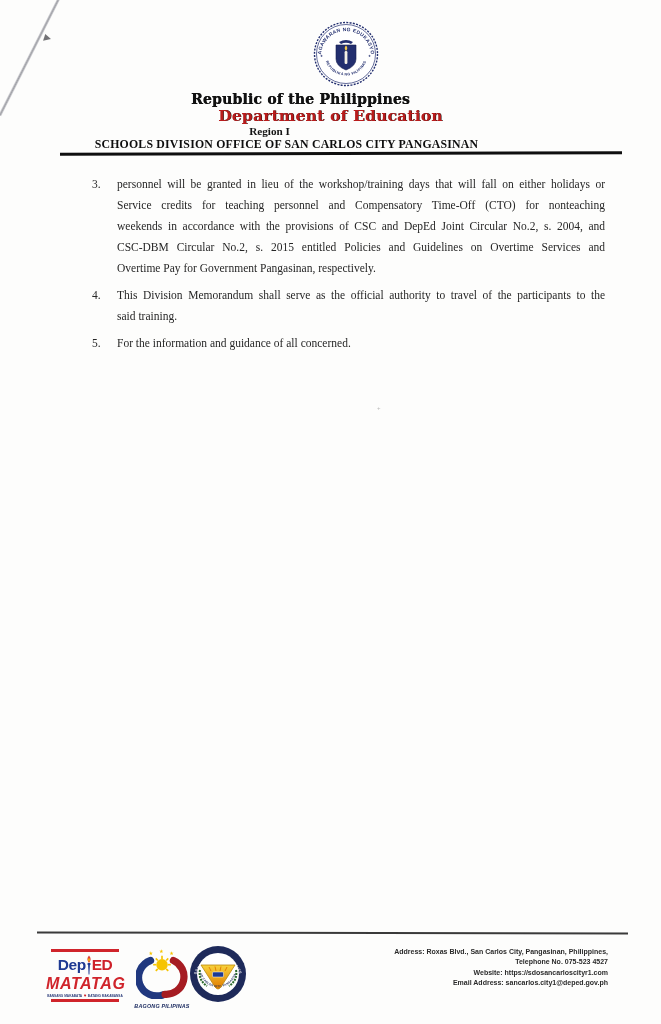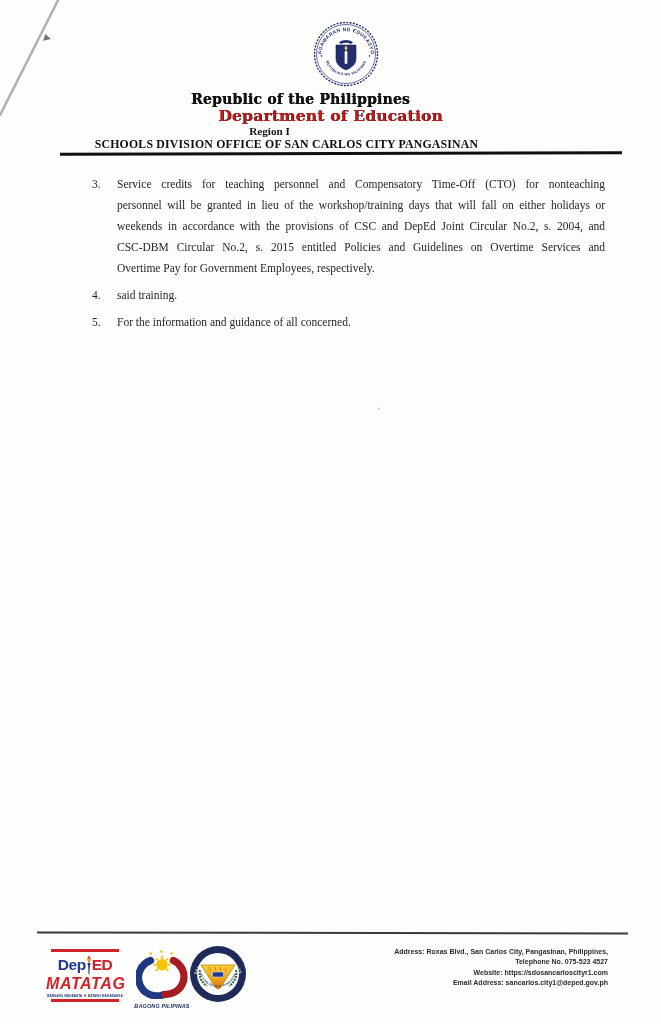--- a/index.html
+++ b/index.html
@@ -108,30 +108,31 @@
   <div class="h-republic">Republic of the Philippines</div>
   <div class="h-department">Department of Education</div>
   <div class="h-region">Region I</div>
   <div class="h-office">SCHOOLS DIVISION OFFICE OF SAN CARLOS CITY PANGASINAN</div>
   <div class="h-rule"></div>
 
   <div class="memo">
     <div class="memo-item">
       <div class="num">3.</div>
       <div class="lines">
+        <div class="jline">personnel will be granted in lieu of the workshop/training days that will fall on either holidays or</div>
         <div class="jline">Service credits for teaching personnel and Compensatory Time-Off (CTO) for nonteaching</div>
-        <div class="jline">personnel will be granted in lieu of the workshop/training days that will fall on either holidays or</div>
         <div class="jline">weekends in accordance with the provisions of CSC and DepEd Joint Circular No.2, s. 2004, and</div>
         <div class="jline">CSC-DBM Circular No.2, s. 2015 entitled Policies and Guidelines on Overtime Services and</div>
-        <div>Overtime Pay for Government Employees, respectively.</div>
+        <div>Overtime Pay for Government Pangasinan, respectively.</div>
       </div>
     </div>
     <div class="memo-item">
       <div class="num">4.</div>
       <div class="lines">
+        <div class="jline">This Division Memorandum shall serve as the official authority to travel of the participants to the</div>
         <div>said training.</div>
       </div>
     </div>
     <div class="memo-item">
       <div class="num">5.</div>
       <div class="lines">
         <div>For the information and guidance of all concerned.</div>
       </div>
     </div>
   </div>

